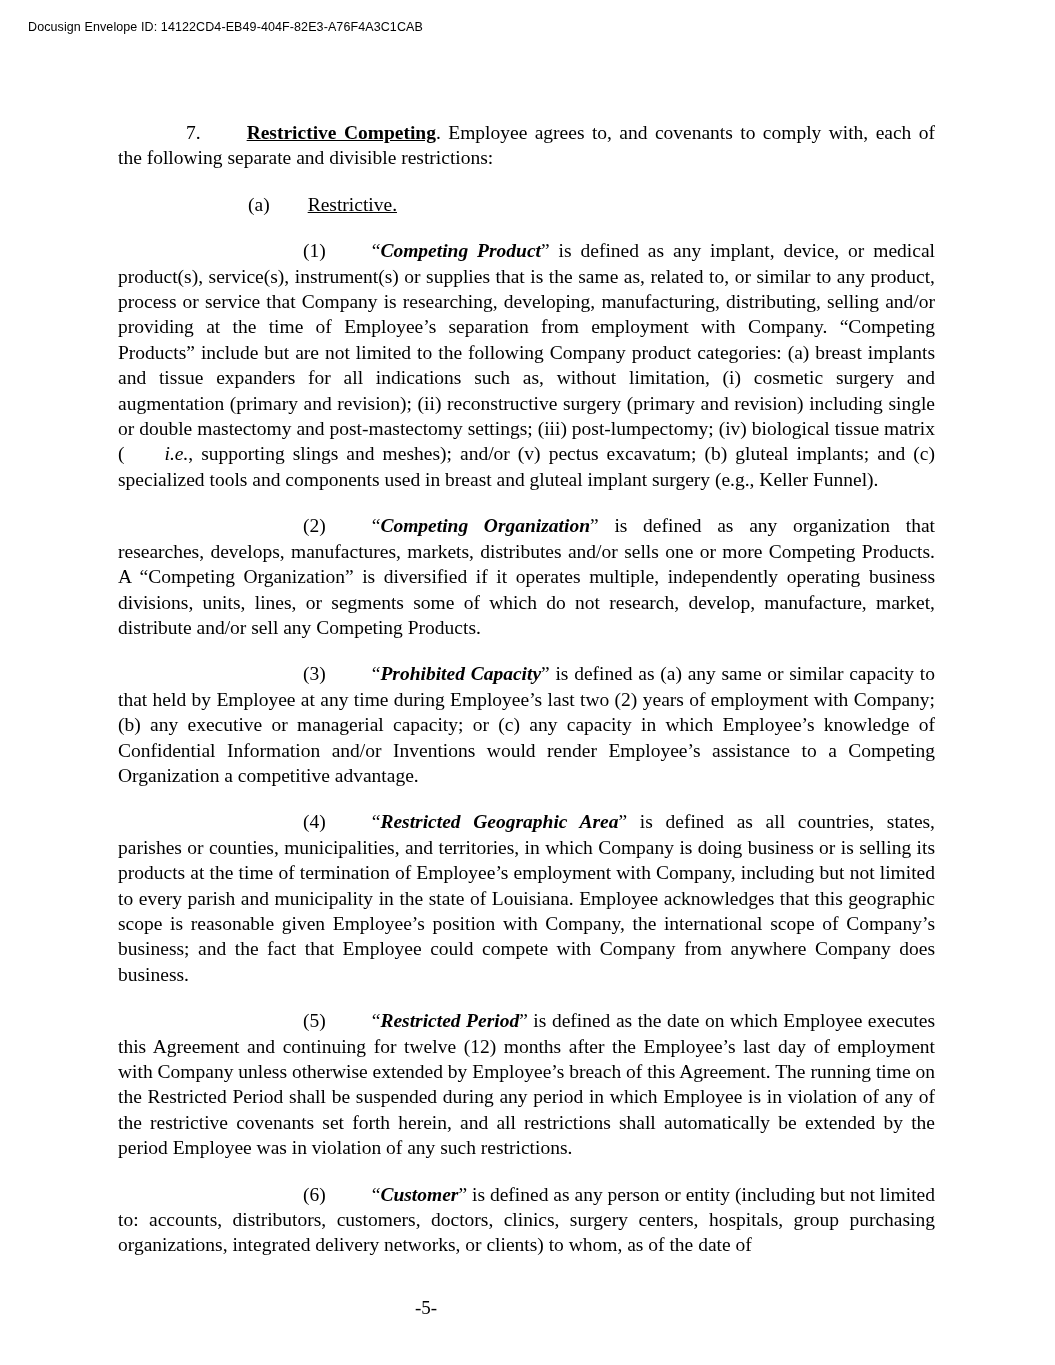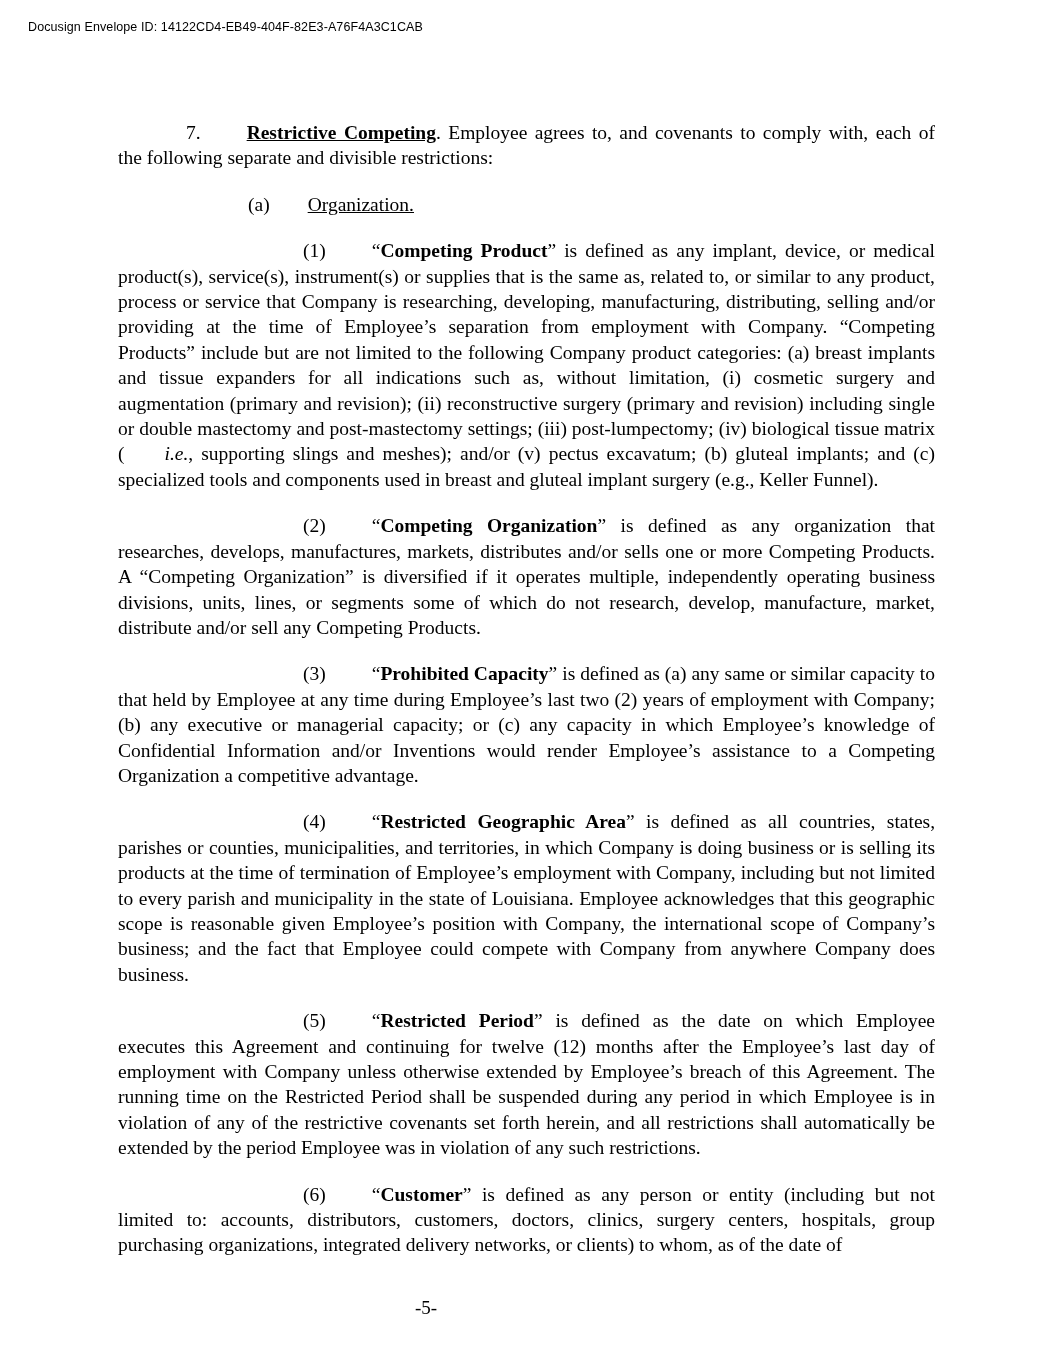--- a/index.html
+++ b/index.html
@@ -44,21 +44,21 @@
     text-align: justify;
     text-justify: inter-word;
     hyphens: none;
   }
   p.nogap { margin-bottom: 26px; }
   .indent-head { text-indent: 68px; }
   .indent-sub { text-indent: 130px; }
   .indent-num { text-indent: 185px; }
   .bu { font-weight: bold; text-decoration: underline; }
   .u { text-decoration: underline; }
-  .bi { font-weight: bold; }
+  .bi { font-weight: bold; font-style: italic; }
   .i { font-style: italic; margin-left: 40px; }
   .tabgap { display: inline-block; width: 46px; }
   .tabgap-sm { display: inline-block; width: 38px; }
   .footer {
     position: absolute;
     bottom: 46px;
     left: 0;
     width: 100%;
     text-align: center;
     font-size: 19px;
@@ -68,21 +68,21 @@
 <body>
 
 <div class="page">
 
   <div class="envelope-id">Docusign Envelope ID: 14122CD4-EB49-404F-82E3-A76F4A3C1CAB</div>
 
   <div class="content">
 
     <p class="indent-head"><span>7.</span><span class="tabgap"></span><span class="bu">Restrictive Competing</span><span>.  Employee agrees to, and covenants to comply with, each of the following separate and divisible restrictions:</span></p>
 
-    <p class="indent-sub"><span>(a)</span><span class="tabgap-sm"></span><span class="u">Organization.</span></p>
+    <p class="indent-sub"><span>(a)</span><span class="tabgap-sm"></span><span class="u">Restrictive.</span></p>
 
     <p class="indent-num"><span>(1)</span><span class="tabgap"></span><span>“</span><span class="bi">Competing Product</span><span>”</span><span> is defined as any implant, device, or medical product(s), service(s), instrument(s) or supplies that is the same as, related to, or similar to any product, process or service that Company is researching, developing, manufacturing, distributing, selling and/or providing at the time of Employee’s separation from employment with Company.  “Competing Products” include but are not limited to the following Company product categories: (a) breast implants and tissue expanders for all indications such as, without  limitation, (i) cosmetic surgery and augmentation (primary and revision); (ii) reconstructive surgery (primary and revision) including single or double mastectomy and post-mastectomy settings; (iii) post-lumpectomy; (iv) biological tissue matrix (</span><span class="i">i.e.</span><span>, supporting slings and meshes); and/or (v) pectus excavatum; (b) gluteal implants; and (c) specialized tools and components used in breast and gluteal implant surgery (e.g., Keller Funnel).</span></p>
 
     <p class="indent-num"><span>(2)</span><span class="tabgap"></span><span>“</span><span class="bi">Competing Organization</span><span>”</span><span> is defined as any organization that researches, develops, manufactures, markets, distributes and/or sells one or more Competing Products.  A “Competing Organization” is diversified if it operates multiple, independently operating business divisions, units, lines, or segments some of which do not research, develop, manufacture, market, distribute and/or sell any Competing Products.</span></p>
 
     <p class="indent-num"><span>(3)</span><span class="tabgap"></span><span>“</span><span class="bi">Prohibited Capacity</span><span>”</span><span> is defined as (a) any same or similar capacity to that held by Employee at any time during Employee’s last two (2) years of employment with Company; (b) any executive or managerial capacity; or (c) any capacity in which Employee’s knowledge of Confidential Information and/or Inventions would render Employee’s assistance to a Competing Organization a competitive advantage.</span></p>
 
     <p class="indent-num"><span>(4)</span><span class="tabgap"></span><span>“</span><span class="bi">Restricted Geographic Area</span><span>”</span><span> is defined as all countries, states, parishes or counties, municipalities, and territories, in which Company is doing business or is selling its products at the time of termination of Employee’s employment with Company, including but not limited to every parish and municipality in the state of Louisiana.  Employee acknowledges that this geographic scope is reasonable given Employee’s position with Company, the international scope of Company’s business; and the fact that Employee could compete with Company from anywhere Company does business.</span></p>
 
     <p class="indent-num"><span>(5)</span><span class="tabgap"></span><span>“</span><span class="bi">Restricted Period</span><span>”</span><span> is defined as the date on which Employee executes this Agreement and continuing for twelve (12) months after the Employee’s last day of employment with Company unless otherwise extended by Employee’s breach of this Agreement.  The running time on the Restricted Period shall be suspended during any period in which Employee is in violation of any of the restrictive covenants set forth herein, and all restrictions shall automatically be extended by the period Employee was in violation of any such restrictions.</span></p>

